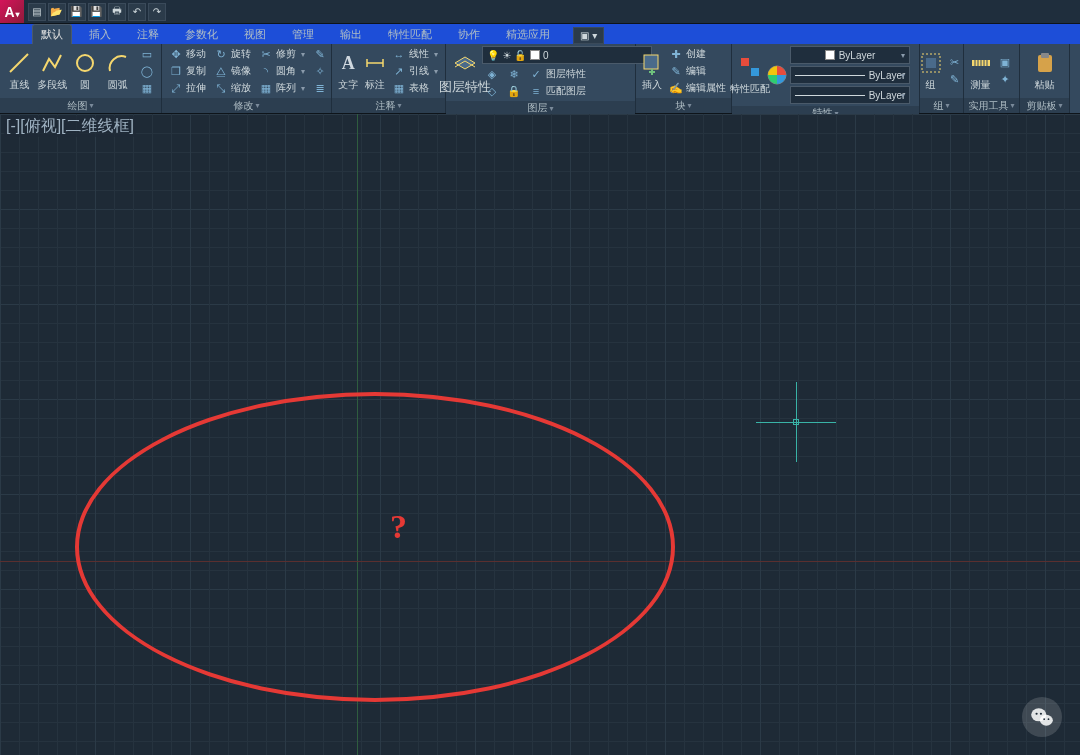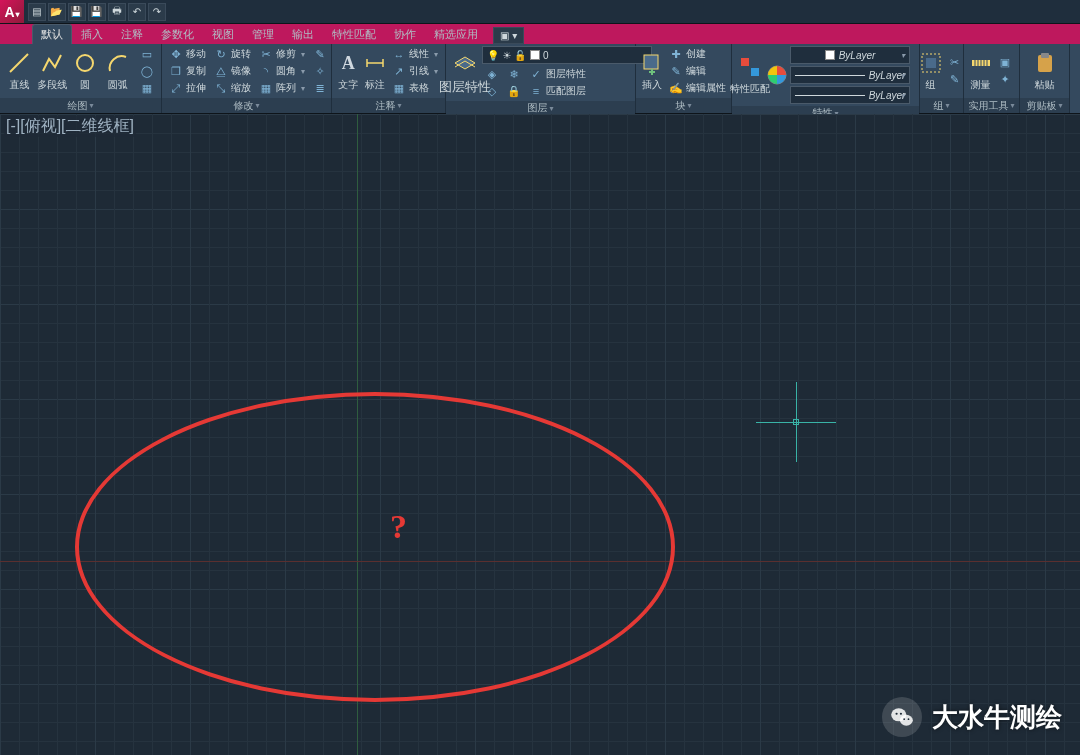--- a/index.html
+++ b/index.html
@@ -7,21 +7,21 @@
   
   
   .titlebar { height: 24px; background: #1f2e3d; display: flex; align-items: center; font-size: 11px; color: #ccc; border-bottom: 1px solid #0e141a; overflow: hidden; white-space: nowrap; }
   .app-logo { width: 24px; height: 24px; background: linear-gradient(135deg,#d4145a,#8e1b3a); color:#fff; display:flex; align-items:center; justify-content:center; font-weight:bold; font-size:14px; }
   .app-logo span::after{content:"▾"; font-size:8px; margin-left:1px;}
   .qat { display:flex; gap:2px; margin-left:4px; }
   .qat-btn { width:18px; height:18px; background:#2b3b4a; border:1px solid #3a4a5a; display:flex; align-items:center; justify-content:center; font-size:10px; color:#cfd8dc; cursor:pointer; }
   .title-center { flex:1; text-align:center; color:#9fb2c2; font-size:11px; }
   
   
-  .ribbon-tabs { height:20px; background:#be185d; display:flex; align-items:flex-end; font-size:11px; color:#b0bec5; padding-left:32px; gap:0; }
+  .ribbon-tabs { height:20px; background:#1d4ed8; display:flex; align-items:flex-end; font-size:11px; color:#b0bec5; padding-left:32px; gap:8px; }
   .ribbon-tab { padding:2px 8px; cursor:pointer; border:1px solid transparent; border-bottom:none; }
   .ribbon-tab.active { background:#34495e; border-color:#4a5a6a; color:#e0e0e0; border-radius:3px 3px 0 0; }
   .feature-dd { margin-left:6px; padding:2px 6px; background:#2b3b4a; border:1px solid #3a4a5a; font-size:10px; color:#cfd8dc; cursor:pointer; }
   
   
   .ribbon { height:70px; background:#34495e; display:flex; border-bottom:1px solid #0e141a; }
   .panel { border-right:1px solid #1f2e3d; display:flex; flex-direction:column; position:relative; }
   .panel-body { flex:1; display:flex; align-items:center; padding:2px 4px; gap:2px; }
   .panel-title { height:16px; background:#2c3e50; color:#b0bec5; font-size:10px; display:flex; align-items:center; justify-content:center; cursor:pointer; }
   .panel-title::after { content:" ▾"; font-size:8px; margin-left:2px; color:#7a8a9a; }
@@ -31,21 +31,21 @@
   .ico-lg { width:24px; height:26px; font-size:18px; }
   .btn-lbl { font-size:10px; color:#cfd8dc; white-space:nowrap; }
   
   .col { display:flex; flex-direction:column; gap:1px; }
   .row-btn { display:flex; align-items:center; gap:3px; padding:0 3px; height:16px; color:#cfd8dc; font-size:10px; cursor:pointer; white-space:nowrap; }
   .row-btn .sm-ico { width:14px; height:14px; display:flex; align-items:center; justify-content:center; color:#7fb3d5; font-size:11px; }
   .dd-arrow::after { content:"▾"; font-size:8px; color:#8a9aab; margin-left:2px; }
   
   .layer-dd { height:18px; width:170px; background:#1f2e3d; border:1px solid #4a5a6a; display:flex; align-items:center; color:#cfd8dc; font-size:10px; padding:0 4px; cursor:pointer; gap:3px;}
   .layer-dd .sw { width:10px; height:10px; background:#fff; border:1px solid #888;}
-  .bylayer-dd { height:18px; width:120px; background:#1f2e3d; border:1px solid #4a5a6a; display:flex; align-items:center; justify-content:center; color:#cfd8dc; font-size:10px; cursor:pointer; position:relative;font-style:italic;}
+  .bylayer-dd { height:18px; width:120px; background:#1f2e3d; border:1px solid #4a5a6a; display:flex; align-items:center; justify-content:center; color:#cfd8dc; font-size:10px; cursor:pointer; position:relative;}
   .bylayer-dd::after{content:"▾"; position:absolute; right:4px; font-size:8px; color:#8a9aab;}
   .bylayer-sw { width:10px; height:10px; border:1px solid #888; margin-right:4px; background:#fff;}
   .ltype-line { width:70px; height:0; border-top:1px solid #cfd8dc; margin-right:4px;}
   
   
   .draw-area { position:absolute; top:114px; left:0; right:0; bottom:0; background:#1e2a36; overflow:hidden; }
   .grid-v, .grid-h { position:absolute; background:#26333f; }
   .grid-major { background:#2b3a47; }
   .view-label { position:absolute; top:2px; left:4px; color:#9fb2c2; font-size:16px; background:rgba(30,42,54,0.7); padding:0 2px;}
   
@@ -534,15 +534,14 @@
     <div class="wm-ico">
       <svg viewBox="0 0 24 24" width="26" height="26">
           <ellipse cx="9" cy="10" rx="7" ry="6" fill="#fff" opacity="0.85"></ellipse>
           <ellipse cx="16" cy="15" rx="6" ry="5" fill="#fff" opacity="0.85"></ellipse>
           <circle cx="7" cy="9" r="1" fill="#1e2a36"></circle>
           <circle cx="11" cy="9" r="1" fill="#1e2a36"></circle>
           <circle cx="14" cy="14" r="0.8" fill="#1e2a36"></circle>
           <circle cx="18" cy="14" r="0.8" fill="#1e2a36"></circle>
         </svg>
     </div>
-    <span>大水牛测绘</span>
   </div>
 </div>
 
 </body></html>

